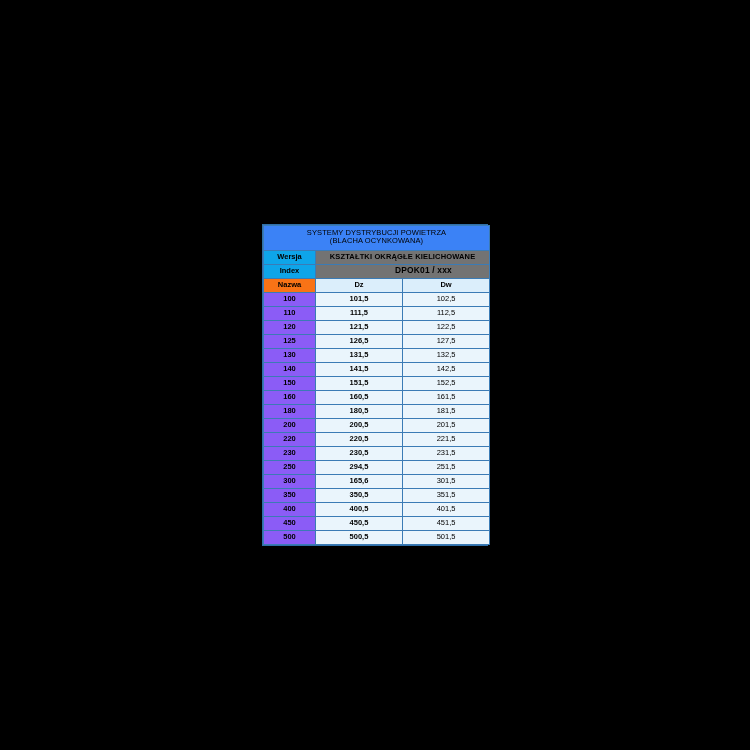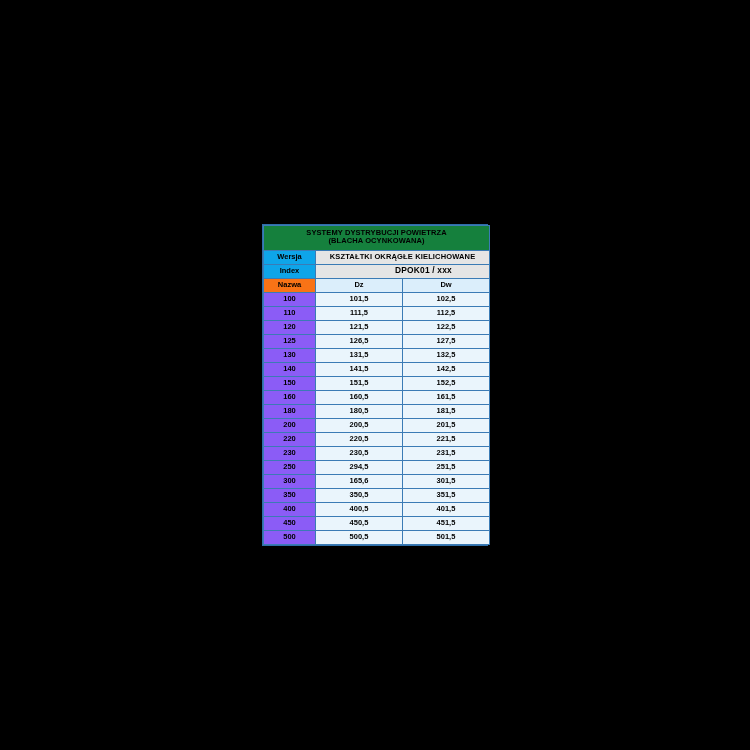--- a/index.html
+++ b/index.html
@@ -42,40 +42,40 @@
     vertical-align: middle;
     color: #000000;
     font-size: 7.5px;
     padding: 0;
     height: 13px;
     line-height: 1.1;
   }
 
   
   .title-cell {
-    background: #15803d;
-    font-weight: bold;
+    background: #3b82f6;
+    font-weight: normal;
     font-size: 8.2px;
     letter-spacing: 0.1px;
     padding: 3px 2px 4px 2px !important;
     height: auto !important;
     line-height: 1.35;
   }
   .title-cell .l1 { display: block; }
   .title-cell .l2 { display: block; }
 
   
   .lbl-cell {
     background: #0ea5e9;
     font-weight: bold;
     font-size: 7.6px;
     width: 52px;
   }
   .val-cell {
-    background: #e5e5e5;
+    background: #737373;
     font-weight: bold;
     font-size: 7.4px;
     letter-spacing: 0.15px;
   }
   .val-cell.index {
     font-size: 8.4px;
     letter-spacing: 0.2px;
     padding-left: 42px;
   }
 
@@ -97,21 +97,21 @@
     font-weight: bold;
     font-size: 7.4px;
   }
   .cell-dz {
     background: #eaf5fc;
     font-weight: bold;
     font-size: 7.4px;
   }
   .cell-dw {
     background: #eaf5fc;
-    font-weight: bold;
+    font-weight: normal;
     font-size: 7.4px;
   }
 
   .col-name { width: 52px; }
   .col-dz { width: 87px; }
   .col-dw { width: 87px; }
 </style>
 </head>
 <body>
 

